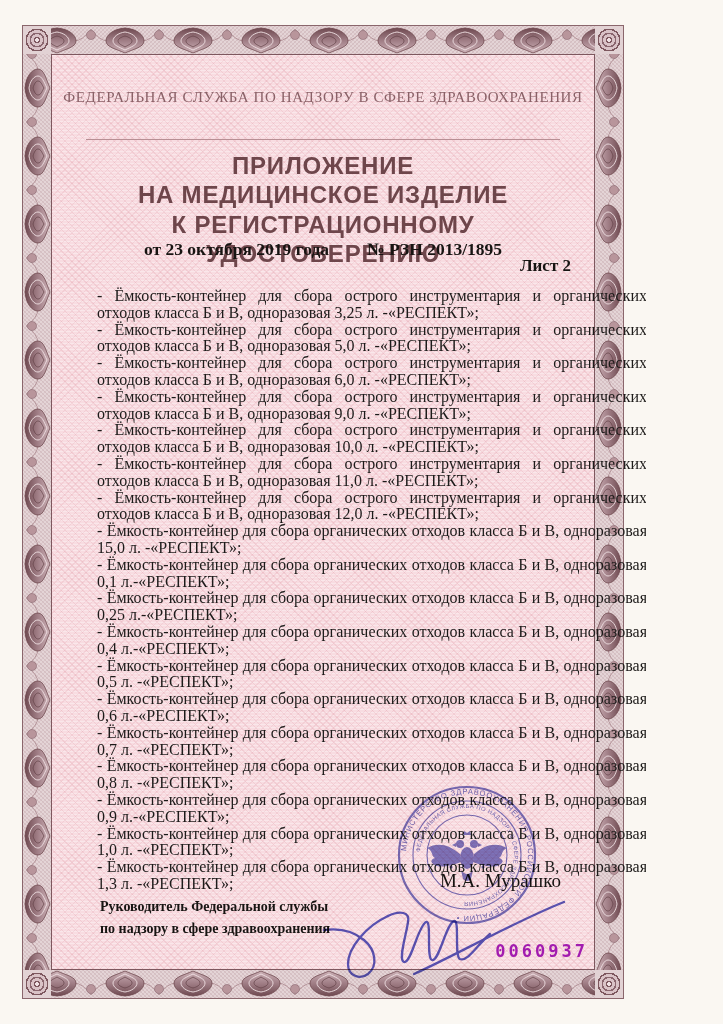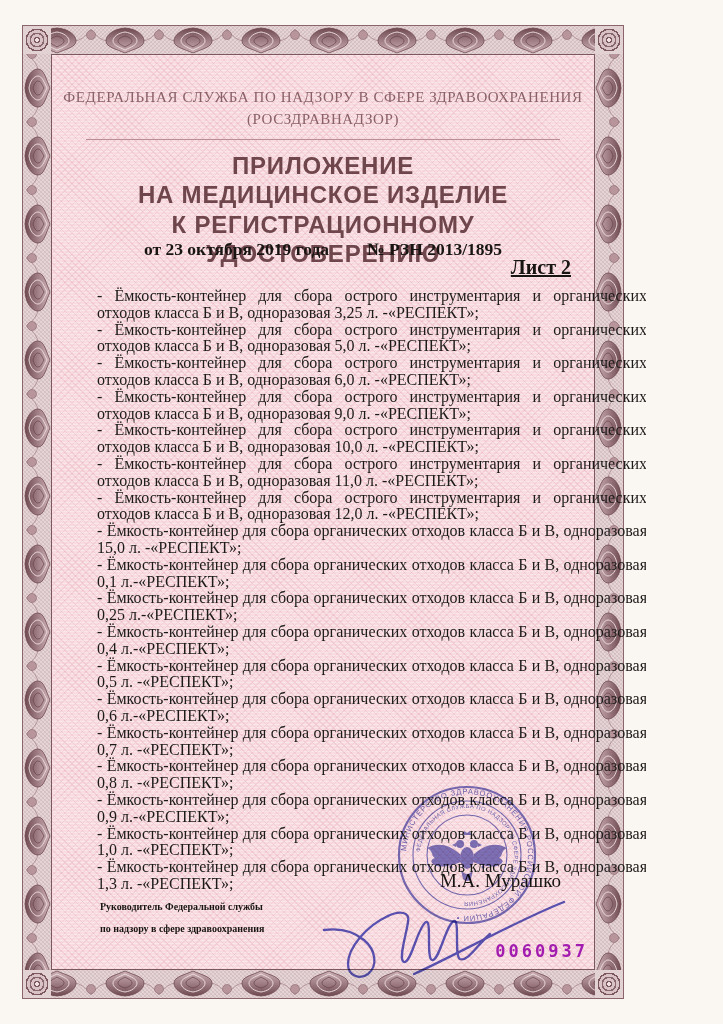--- a/index.html
+++ b/index.html
@@ -56,32 +56,32 @@
   }
 
   .meta-row {
     position:absolute; top:184px; left:0; right:0;
     display:flex; justify-content:center; gap:38px;
     font-weight:bold; color:#171412; font-size:17.5px;
   }
 
   .sheet-label {
     position:absolute; top:201px; right:23px;
-    font-weight:bold; color:#171412; font-size:20px;text-decoration:underline;
+    font-weight:bold; color:#171412; font-size:17px;
   }
 
   .body-list {
     position:absolute; top:233px; left:45px; width:550px;
     color:#1d1b1a; font-size:16px; line-height:16.8px; text-align:justify;
   }
   .body-list p { margin:0; }
 
   .signer-titles {
     position:absolute; top:841px; left:48px;
-    font-weight:bold; color:#171412; font-size:10px; line-height:22px;
+    font-weight:bold; color:#171412; font-size:14px; line-height:22px;
   }
   .signer-name {
     position:absolute; top:815px; right:33px;
     font-weight:normal; color:#171412; font-size:19px;
   }
 
   
   .stamp {
     position:absolute; left:395px; top:783px; width:144px; height:144px;
     mix-blend-mode:multiply; opacity:.82; pointer-events:none; z-index:3;
@@ -163,21 +163,20 @@
     </div>
     <div class="corner corner-tl"></div>
     <div class="corner corner-tr"></div>
     <div class="corner corner-bl"></div>
     <div class="corner corner-br"></div>
 
     <div class="content">
 
       <div class="agency">
         <div>ФЕДЕРАЛЬНАЯ СЛУЖБА ПО НАДЗОРУ В СФЕРЕ ЗДРАВООХРАНЕНИЯ</div>
-        <div>(РОСЗДРАВНАДЗОР)</div>
       </div>
 
       <div class="divider"></div>
 
       <div class="title-block">
         <div>ПРИЛОЖЕНИЕ</div>
         <div>НА МЕДИЦИНСКОЕ ИЗДЕЛИЕ</div>
         <div>К РЕГИСТРАЦИОННОМУ УДОСТОВЕРЕНИЮ</div>
       </div>
 

